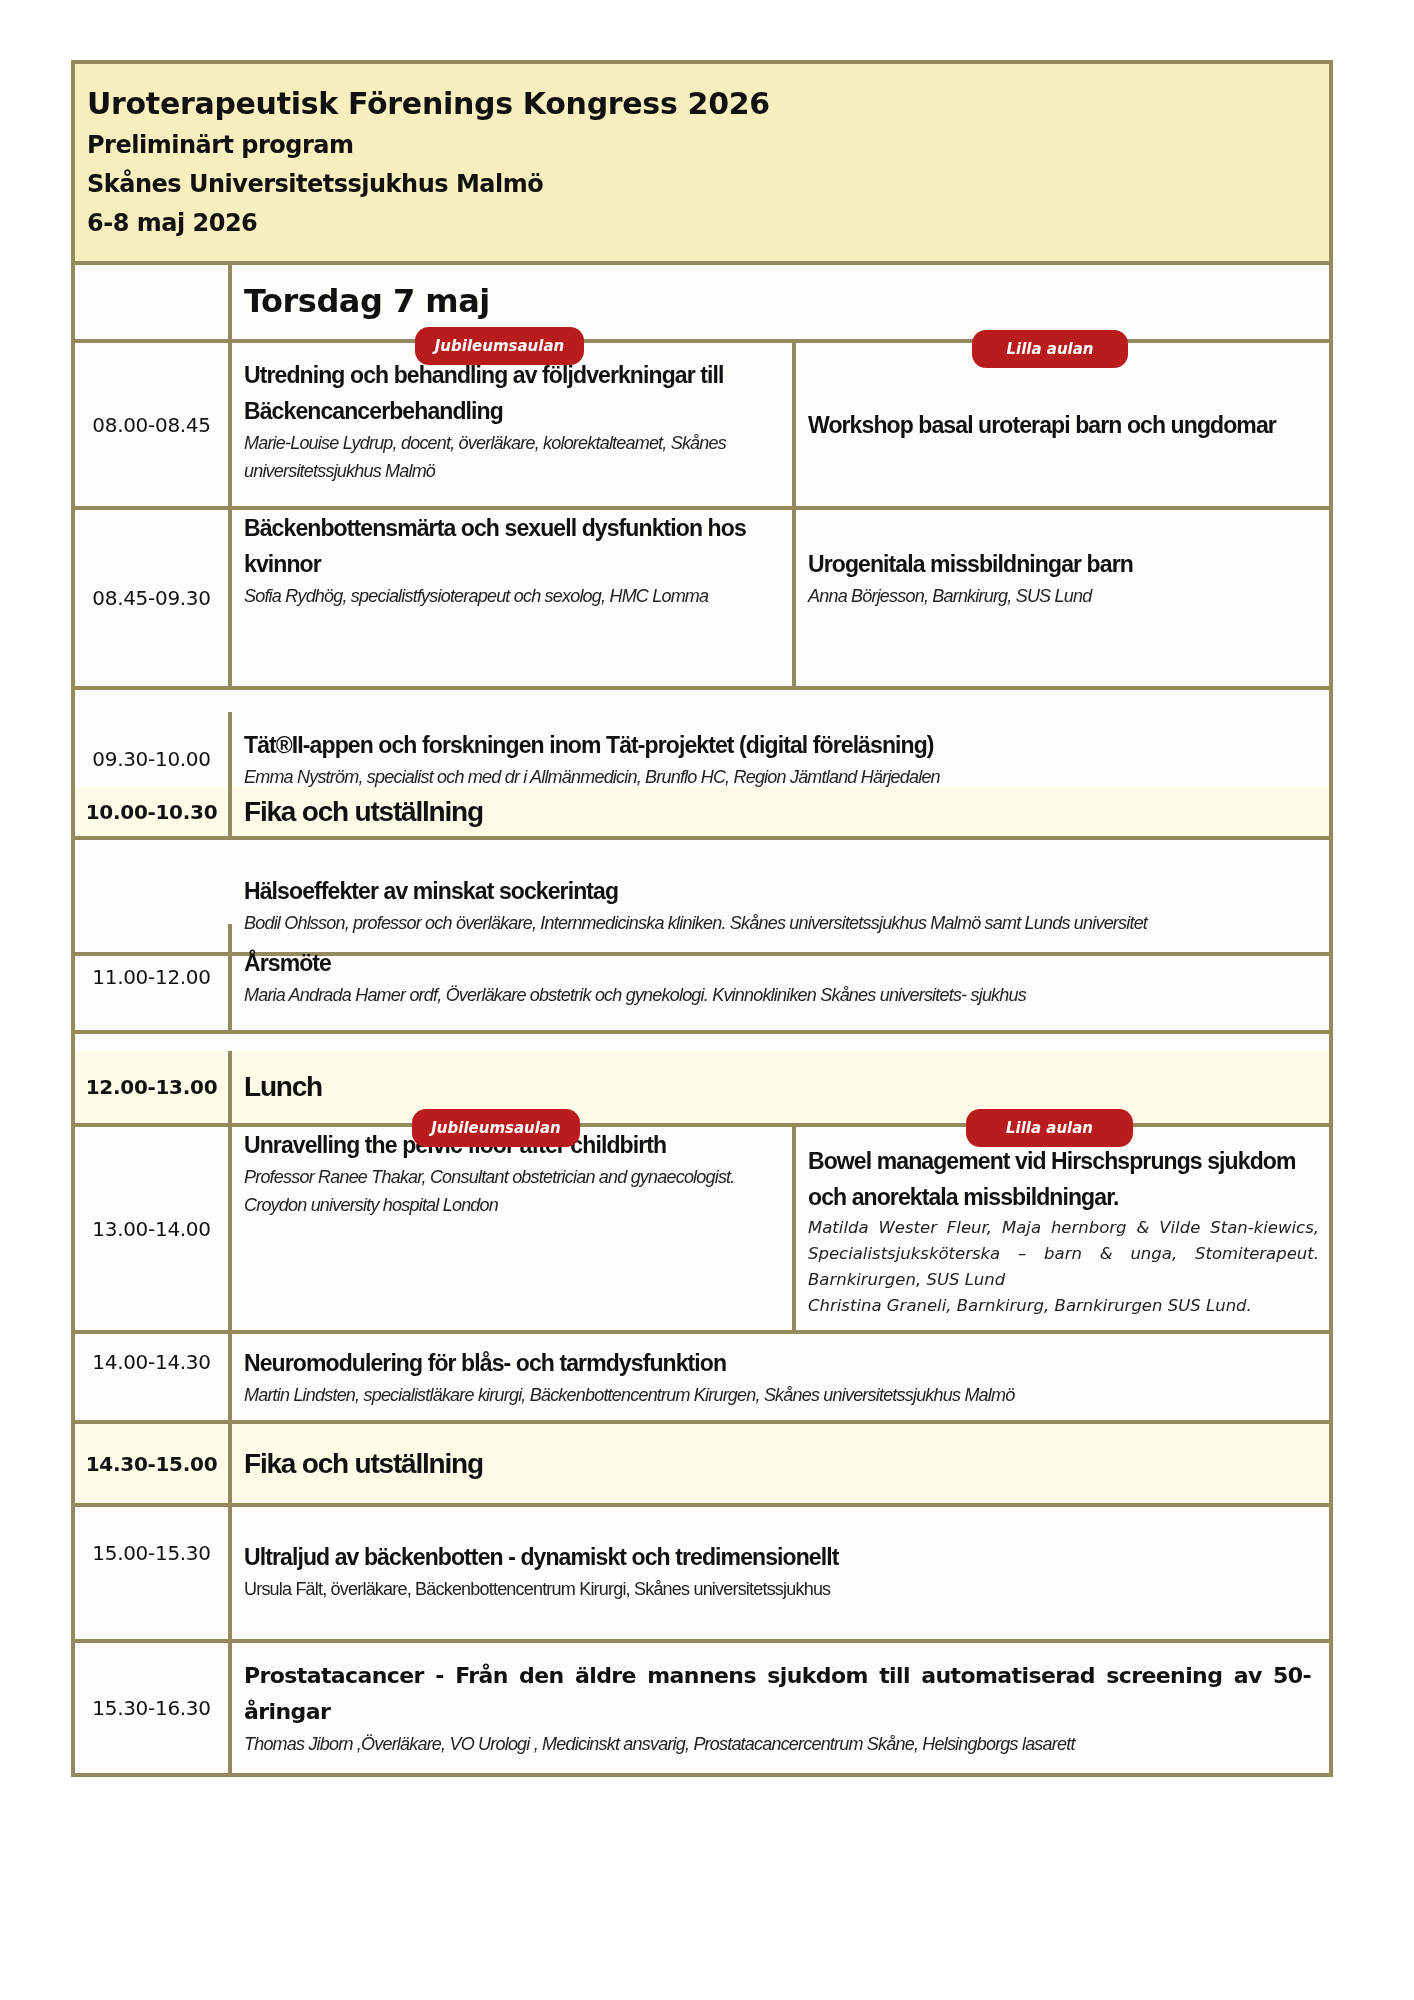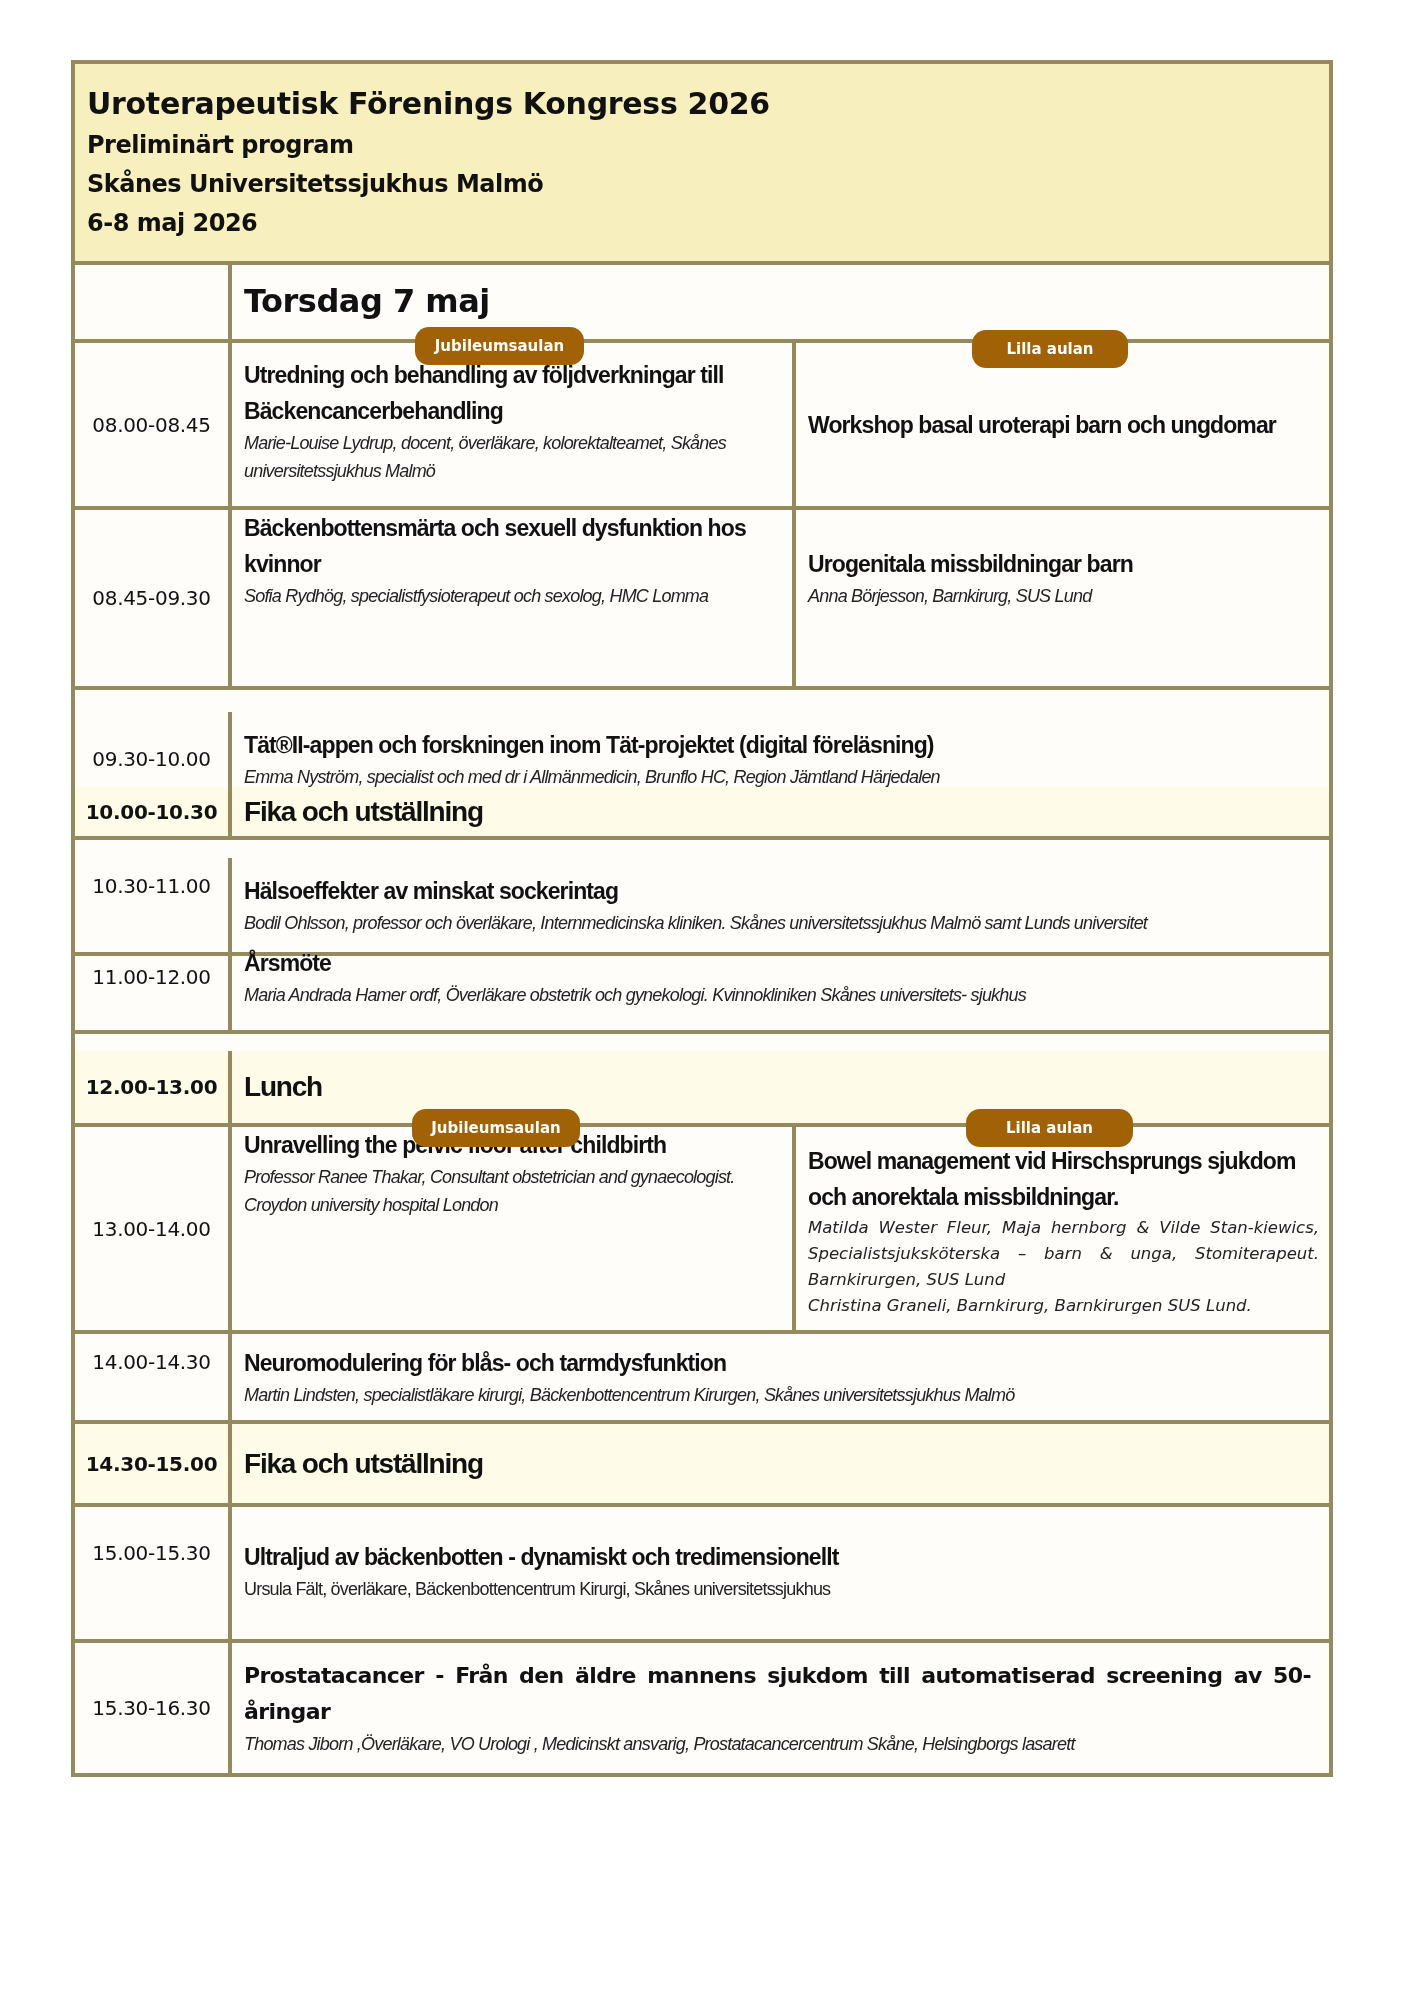--- a/index.html
+++ b/index.html
@@ -19,21 +19,21 @@
   .content.top { justify-content:flex-start; }
   .cell-l { position:absolute; left:157px; width:564px; top:0; bottom:0; border-right:4px solid #958a5e; box-sizing:border-box; padding:0 8px 0 12px; display:flex; flex-direction:column; }
   .cell-r { position:absolute; left:721px; right:0; top:0; bottom:0; padding:0 10px 0 12px; box-sizing:border-box; display:flex; flex-direction:column; justify-content:center; }
   .t { font-family:"Liberation Sans", sans-serif; font-weight:bold; font-size:23px; line-height:36px; letter-spacing:-0.9px; }
   .t.dv { font-family:"DejaVu Sans", sans-serif; letter-spacing:-0.6px; font-size:22px; }
   .t.big { font-size:28px; letter-spacing:-1.2px; }
   .s { font-family:"Liberation Sans", sans-serif; font-style:italic; font-size:18px; line-height:28px; letter-spacing:-0.8px; color:#222; }
   .s.up { font-style:normal; }
   .s.dv { font-family:"DejaVu Sans", sans-serif; font-size:16.5px; line-height:26px; letter-spacing:0; text-align:justify; text-align-last:left; }
   .day { font-family:"DejaVu Sans", sans-serif; font-weight:bold; font-size:32px; letter-spacing:-0.5px; }
-  .pill { position:absolute; height:38px; background:#a16207; border-radius:14px; color:#fff; font-family:"DejaVu Sans", sans-serif; font-weight:bold; font-size:15px; display:flex; align-items:center; justify-content:center; z-index:5; }
+  .pill { position:absolute; height:38px; background:#b91c1c; border-radius:14px; color:#fff; font-family:"DejaVu Sans", sans-serif; font-weight:bold; font-size:15px; display:flex; align-items:center; justify-content:center; z-index:5;font-style:italic; }
 </style>
 </head>
 <body>
 
 <div class="table">
 
   <div class="header">
     <div class="title">Uroterapeutisk Förenings Kongress 2026</div>
     <div class="sub">Preliminärt program</div>
     <div class="sub">Skånes Universitetssjukhus Malmö</div>
@@ -79,21 +79,20 @@
   </div>
 
   <div class="row hl" style="top:723px;height:53px;">
     <div class="time center bold">10.00-10.30</div>
     <div class="content">
       <div class="t big">Fika och utställning</div>
     </div>
   </div>
 
   <div class="row" style="top:794px;height:98px;">
-    <div class="time top">10.30-11.00</div>
     <div class="content">
       <div class="t">Hälsoeffekter av minskat sockerintag</div>
       <div class="s">Bodil Ohlsson, professor och överläkare, Internmedicinska kliniken. Skånes universitetssjukhus Malmö samt Lunds universitet</div>
     </div>
   </div>
 
   <div class="row" style="top:860px;height:110px;">
     <div class="time center">11.00-12.00</div>
     <div class="content">
       <div class="t">Årsmöte</div>

